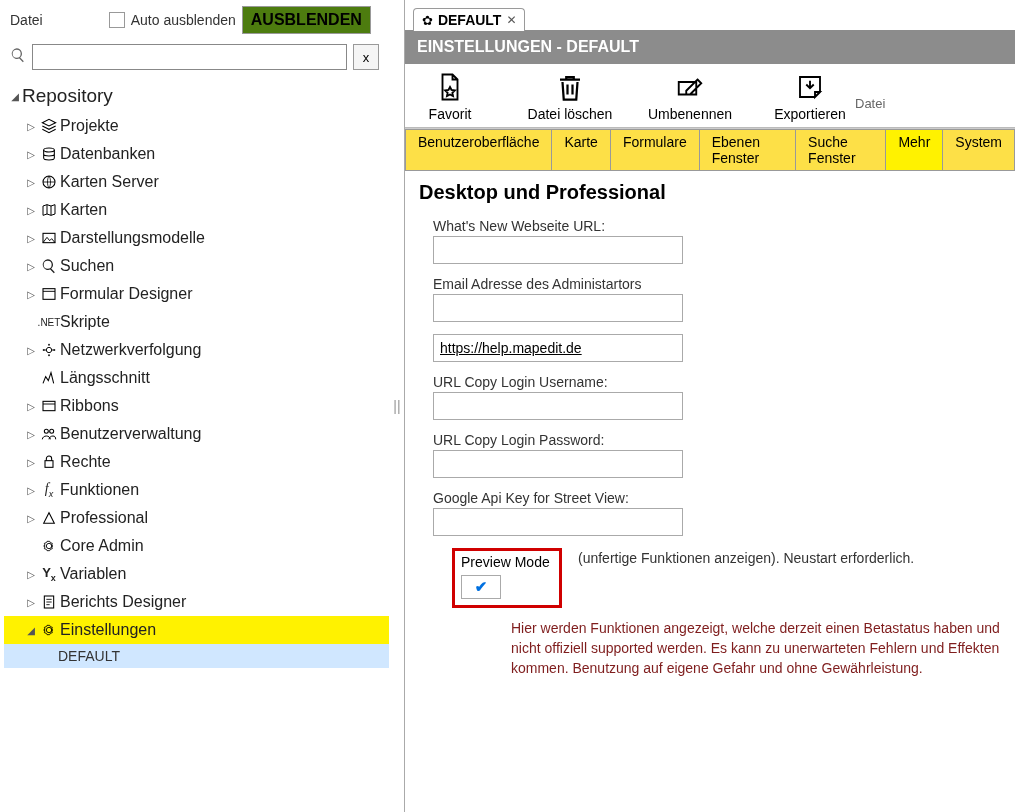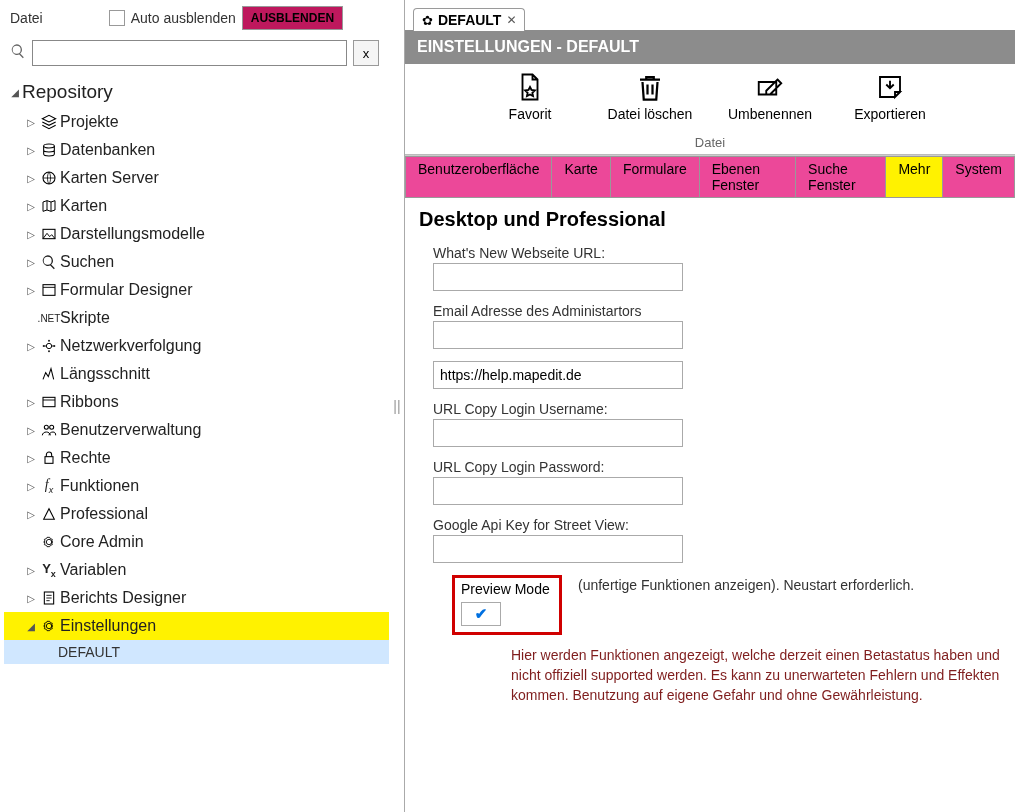--- a/index.html
+++ b/index.html
@@ -2,21 +2,21 @@
 <html><head>
 <meta charset="utf-8">
 <style>
 * { margin: 0; padding: 0; box-sizing: border-box; font-family: "Segoe UI", Arial, sans-serif; }
 body { display: flex; height: 812px; width: 1015px; overflow: hidden; background: #fff; }
 
 .left-panel { width: 390px; display: flex; flex-direction: column; border-right: 1px solid transparent; }
 .lp-top { display: flex; align-items: center; padding: 6px 10px; gap: 6px; }
 .lp-top span.lbl { font-size: 14px; color: #333; }
 .lp-top .chk { width: 16px; height: 16px; border: 1px solid #999; margin-left: 60px; }
-.lp-top button { font-size: 12px; font-weight: 600; padding: 4px 8px; border: 1px solid #999; background: #be185d; cursor: pointer; }
+.lp-top button { font-size: 16px; font-weight: 600; padding: 4px 8px; border: 1px solid #999; background: #4d7c0f; cursor: pointer; }
 
 .lp-search { display: flex; align-items: center; padding: 4px 10px 8px 10px; gap: 6px; }
 .lp-search .icon { font-size: 16px; color: #666; }
 .lp-search input { flex: 1; height: 26px; border: 1px solid #888; padding: 2px 6px; }
 .lp-search button { width: 26px; height: 26px; border: 1px solid #999; background: #f5f5f5; font-size: 13px; cursor: pointer; }
 
 .tree { flex: 1; overflow-y: auto; padding: 2px 0 0 4px; }
 .tree-item { display: flex; align-items: center; padding: 5px 4px; font-size: 16px; color: #222; cursor: pointer; }
 .tree-item .toggle { width: 14px; display: inline-flex; justify-content: center; font-size: 10px; color: #555; }
 .tree-item .ic { width: 22px; display: inline-flex; justify-content: center; color: #222; font-size: 15px; }
@@ -30,37 +30,37 @@
 .splitter span { color: #999; font-size: 14px; }
 
 .right-panel { flex: 1; display: flex; flex-direction: column; border-left: 1px solid #aaa; }
 .rp-tabs { display: flex; align-items: flex-end; height: 30px; padding-left: 8px; background: #fff; }
 .rp-tab { display: flex; align-items: center; border: 1px solid #9a9a9a; border-bottom: none; padding: 3px 8px; font-size: 14px; background: #fff; border-radius: 4px 4px 0 0; cursor: pointer; gap: 5px; position: relative; top: 1px; }
 .rp-tab .gear { font-size: 13px; }
 .rp-tab .close { font-size: 12px; color: #555; }
 
 .rp-banner { background: #8c8c8c; color: #fff; font-size: 16px; font-weight: 600; padding: 8px 12px; }
 
-.rp-toolbar { display: flex; flex-direction: column; align-items: center; border-bottom: 1px solid #bbb; padding: 8px 0 4px 0; }
+.rp-toolbar { display: flex; flex-direction: row; align-items: center; border-bottom: 1px solid #bbb; padding: 8px 0 4px 0; }
 .tb-row { display: flex; gap: 30px; }
 .tb-btn { display: flex; flex-direction: column; align-items: center; width: 90px; cursor: pointer; }
 .tb-btn svg { width: 30px; height: 30px; }
 .tb-btn span { font-size: 14px; text-align: center; margin-top: 4px; line-height: 1.2; }
 .tb-group { font-size: 13px; color: #666; margin-top: 12px; }
 
 .rp-subtabs { display: flex; border-bottom: 1px solid #999; border-top: 1px solid #ccc; }
-.subtab { padding: 4px 12px; font-size: 14px; border: 1px solid #999; border-bottom: none; border-left: none; background: #ec4899; cursor: pointer; }
+.subtab { padding: 4px 12px; font-size: 14px; border: 1px solid #999; border-bottom: none; border-left: none; background: #fde047; cursor: pointer; }
 .subtab:first-child { border-left: 1px solid #999; }
 .subtab.active { background: #fff200; }
 
 .rp-content { padding: 10px 14px; overflow-y: auto; flex: 1; }
 .rp-content h2 { font-size: 20px; font-weight: 700; margin-bottom: 14px; }
 .field { margin-bottom: 12px; padding-left: 14px; }
 .field label { display: block; font-size: 14px; color: #333; margin-bottom: 2px; }
-.field input[type=text] { width: 250px; height: 28px; border: 1px solid #aaa; padding: 2px 6px; font-size: 14px; }
+.field input[type=text] { width: 250px; height: 28px; border: 1px solid #aaa; padding: 2px 6px; font-size: 14px; text-decoration: underline; }
 .preview-wrap { position: relative; padding-left: 14px; }
 .preview-box { border: 3px solid #d00000; padding: 2px 6px 6px 6px; width: 110px; }
 .preview-label-row { position: relative; margin-left: 19px; }
 .preview-check { width: 40px; height: 24px; border: 1px solid #aaa; display: flex; align-items: center; justify-content: center; margin-top: 4px; color: #0070e0; font-size: 15px; font-weight: bold; }
 .preview-rest { position: absolute; left: 126px; top: 2px; font-size: 14px; color: #333; }
 .warn { color: #7f1d1d; font-size: 14px; margin-top: 10px; margin-left: 78px; line-height: 1.45; }
 
 svg { fill: currentColor; }
 </style>
 </head>

